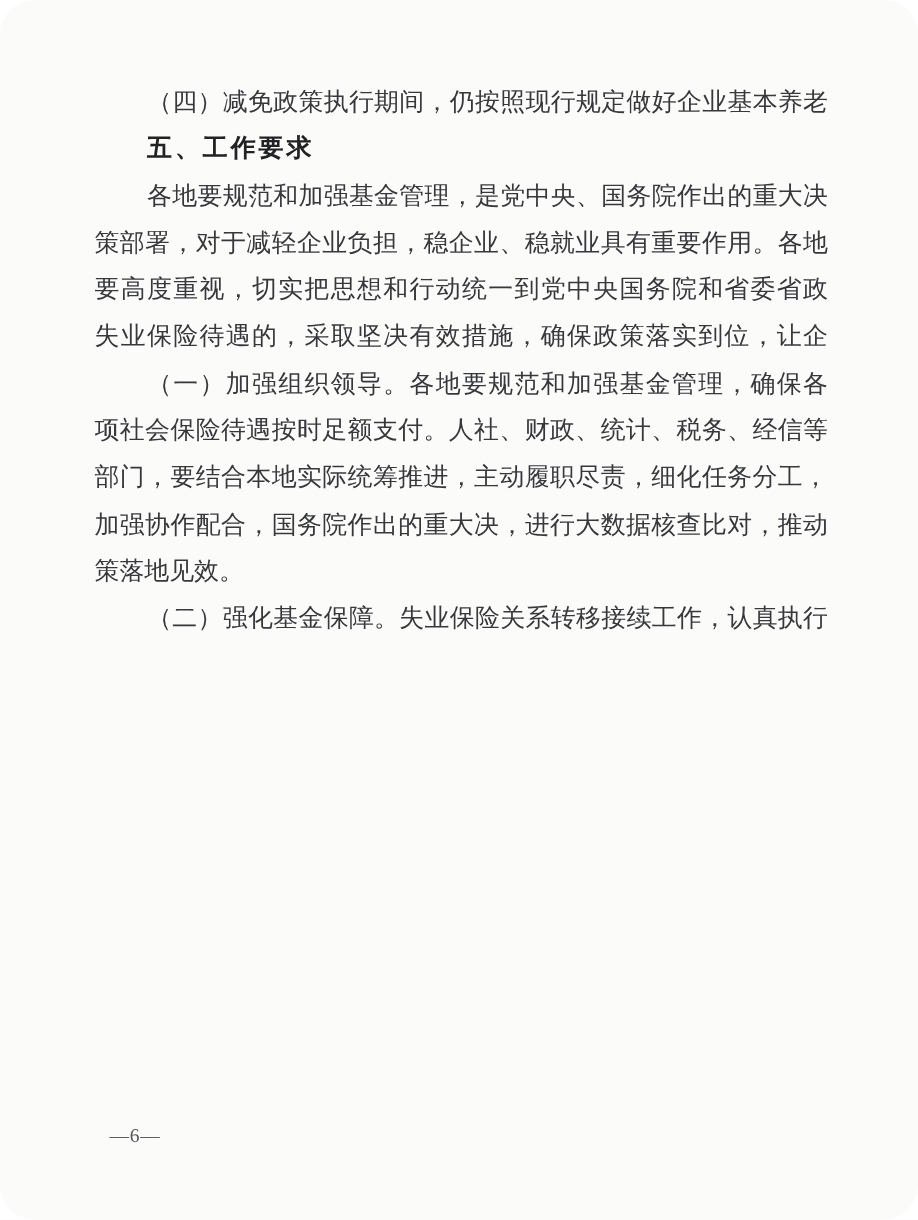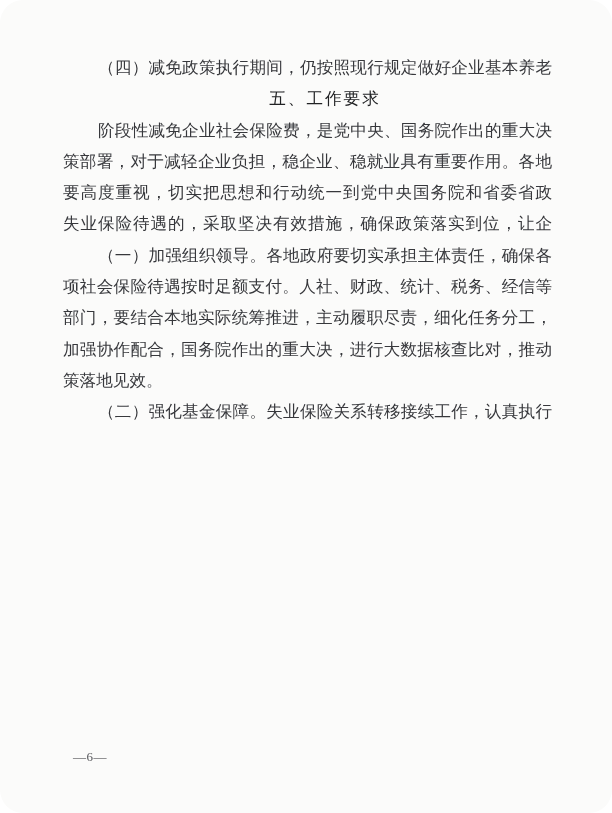--- a/index.html
+++ b/index.html
@@ -40,24 +40,23 @@
   .line.first {
     text-indent: 35px;
   }
   .line.fill {
     white-space: normal;
     text-align: justify;
     text-align-last: justify;
   }
   .block.heading .line {
     font-family: "Liberation Sans", "DejaVu Sans", sans-serif;
-    font-weight: normal;
+    font-weight: bold;
     color: #212224;
     letter-spacing: 2px;
-    text-align: center;
   }
   .page-footer {
     position: absolute;
     left: 73px;
     top: 750px;
     font-size: 13px;
     line-height: 14px;
     color: #55565a;
     letter-spacing: 0.5px;
     font-family: "Liberation Serif", "DejaVu Serif", serif;
@@ -68,27 +67,27 @@
 
 <div class="page">
   <div class="doc-body">
       <div class="block paragraph">
         <div class="line first fill">（四）减免政策执行期间，仍按照现行规定做好企业基本养老</div>
       </div>
       <div class="block heading">
         <div class="line first">五、工作要求</div>
       </div>
       <div class="block paragraph">
-        <div class="line first fill">阶段性减免企业社会保险费，是党中央、国务院作出的重大决</div>
+        <div class="line first fill">各地要规范和加强基金管理，是党中央、国务院作出的重大决</div>
         <div class="line fill">策部署，对于减轻企业负担，稳企业、稳就业具有重要作用。各地</div>
         <div class="line fill">要高度重视，切实把思想和行动统一到党中央国务院和省委省政</div>
         <div class="line fill">失业保险待遇的，采取坚决有效措施，确保政策落实到位，让企</div>
       </div>
       <div class="block paragraph">
-        <div class="line first fill">（一）加强组织领导。各地政府要切实承担主体责任，确保各</div>
+        <div class="line first fill">（一）加强组织领导。各地要规范和加强基金管理，确保各</div>
         <div class="line fill">项社会保险待遇按时足额支付。人社、财政、统计、税务、经信等</div>
         <div class="line fill">部门，要结合本地实际统筹推进，主动履职尽责，细化任务分工，</div>
         <div class="line fill">加强协作配合，国务院作出的重大决，进行大数据核查比对，推动政</div>
         <div class="line">策落地见效。</div>
       </div>
       <div class="block paragraph">
         <div class="line first fill">（二）强化基金保障。失业保险关系转移接续工作，认真执行</div>
       </div>
     </div>
   <div class="page-footer">—6—</div>

